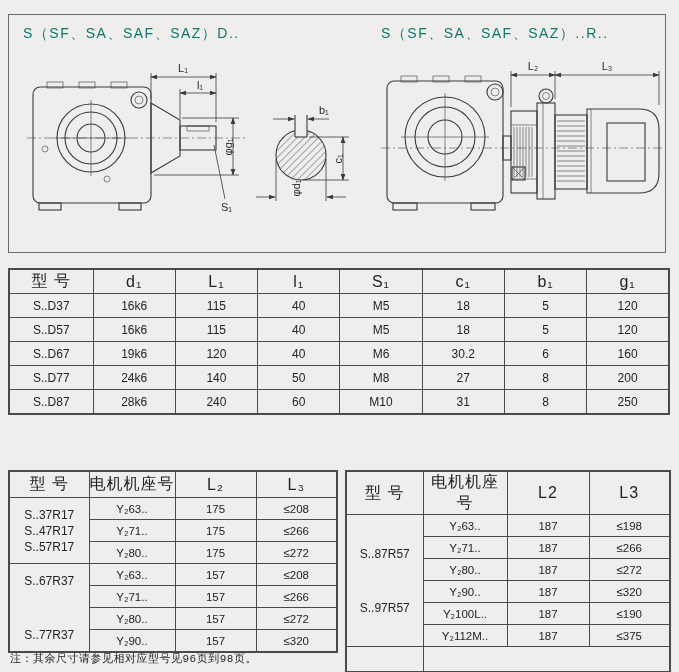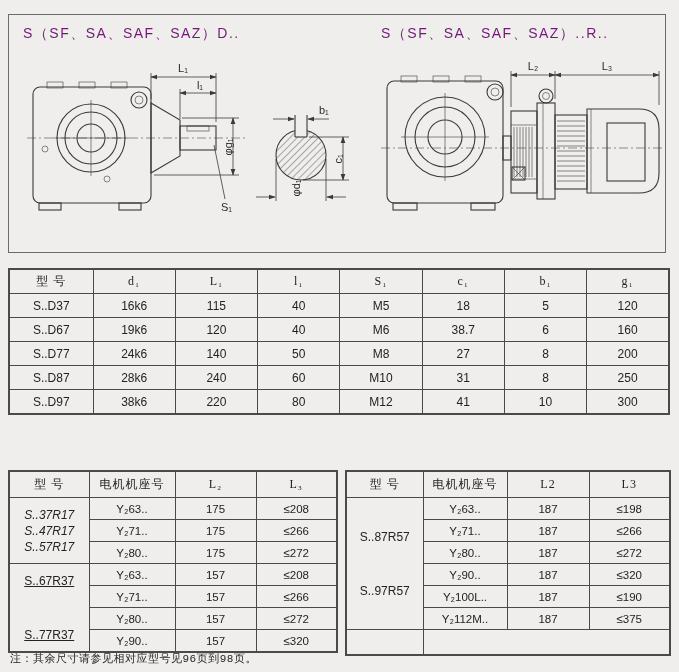--- a/index.html
+++ b/index.html
@@ -2,42 +2,42 @@
 <html><head>
 <meta charset="utf-8">
 <style>
   html,body{margin:0;padding:0;}
   body{
     width:679px;height:672px;position:relative;
     background:#efeeec;color:#232323;
     font-family:"Liberation Sans","DejaVu Sans",sans-serif;
   }
   .frame{position:absolute;left:8px;top:14px;width:656px;height:237px;border:1px solid #6b6b6b;}
-  .dtitle{position:absolute;top:10px;font-size:14px;letter-spacing:1.5px;color:#701a75;white-space:nowrap;}
+  .dtitle{position:absolute;top:10px;font-size:14px;letter-spacing:1.5px;color:#0f766e;white-space:nowrap;}
   #t-left{left:14px;}
   #t-right{left:372px;}
   .frame svg{position:absolute;left:0;top:0;}
   svg text{fill:#2b2b2b;font-size:11px;font-family:"Liberation Sans","DejaVu Sans",sans-serif;}
   .ln{stroke:#3a3a3a;stroke-width:1.1;fill:none;}
   .thin{stroke:#3a3a3a;stroke-width:0.6;fill:none;}
   .dim{stroke:#3a3a3a;stroke-width:0.8;fill:none;}
   .cl{stroke:#3a3a3a;stroke-width:0.55;fill:none;stroke-dasharray:9 3 2 3;}
   table{border-collapse:collapse;table-layout:fixed;position:absolute;border:2px solid #4a4a4a;}
   td{border:1px solid #4a4a4a;text-align:center;vertical-align:middle;padding:0;overflow:hidden;}
-  .hd{font-size:12px;letter-spacing:1px;font-family:Liberation Serif, serif;}
+  .hd{font-size:16px;letter-spacing:1px;}
   #dim-table{left:8px;top:268px;width:662px;font-size:12px;}
   #dim-table td{height:23px;}
   .mtable{top:470px;font-size:11.5px;}
   #motor-left{left:8px;width:328px;}
   #motor-right{left:345px;width:324px;}
   .mtable td{height:21px;}
   .mtable td.hd{height:25px;}
   .mstack{display:flex;flex-direction:column;align-items:center;justify-content:center;height:100%;font-size:12px;}
-  .mstack.tight{gap:2px;font-style:italic;}
-  .mstack.wide{gap:40px;text-decoration:underline;}
+  .mstack.tight{gap:2px;}
+  .mstack.wide{gap:40px;}
   .mstack.xwide{gap:40px;}
   .note{position:absolute;left:10px;top:651px;font-size:11px;letter-spacing:0.5px;color:#1f1f1f;font-family:Liberation Mono, monospace;}
 </style>
 </head>
 <body>
 
 <div class="frame">
   <svg width="656" height="237" viewBox="0 0 656 237">
     <defs>
       <marker id="ar" viewBox="0 0 10 10" refX="9" refY="5" markerWidth="9" markerHeight="9" orient="auto-start-reverse">
@@ -200,26 +200,36 @@
     <td>S..D37</td>
     <td>16k6</td>
     <td>115</td>
     <td>40</td>
     <td>M5</td>
     <td>18</td>
     <td>5</td>
     <td>120</td>
   </tr>
   <tr>
+    <td>S..D57</td>
+    <td>16k6</td>
+    <td>115</td>
+    <td>40</td>
+    <td>M5</td>
+    <td>18</td>
+    <td>5</td>
+    <td>120</td>
+  </tr>
+  <tr>
     <td>S..D67</td>
     <td>19k6</td>
     <td>120</td>
     <td>40</td>
     <td>M6</td>
-    <td>38.7</td>
+    <td>30.2</td>
     <td>6</td>
     <td>160</td>
   </tr>
   <tr>
     <td>S..D77</td>
     <td>24k6</td>
     <td>140</td>
     <td>50</td>
     <td>M8</td>
     <td>27</td>
@@ -228,30 +238,20 @@
   </tr>
   <tr>
     <td>S..D87</td>
     <td>28k6</td>
     <td>240</td>
     <td>60</td>
     <td>M10</td>
     <td>31</td>
     <td>8</td>
     <td>250</td>
-  </tr>
-  <tr>
-    <td>S..D97</td>
-    <td>38k6</td>
-    <td>220</td>
-    <td>80</td>
-    <td>M12</td>
-    <td>41</td>
-    <td>10</td>
-    <td>300</td>
   </tr>
 </tbody>
   </table>
 
 <table class="mtable" id="motor-left">
   <colgroup>
       <col style="width:80px">
       <col style="width:86px">
       <col style="width:81px">
       <col style="width:81px">

